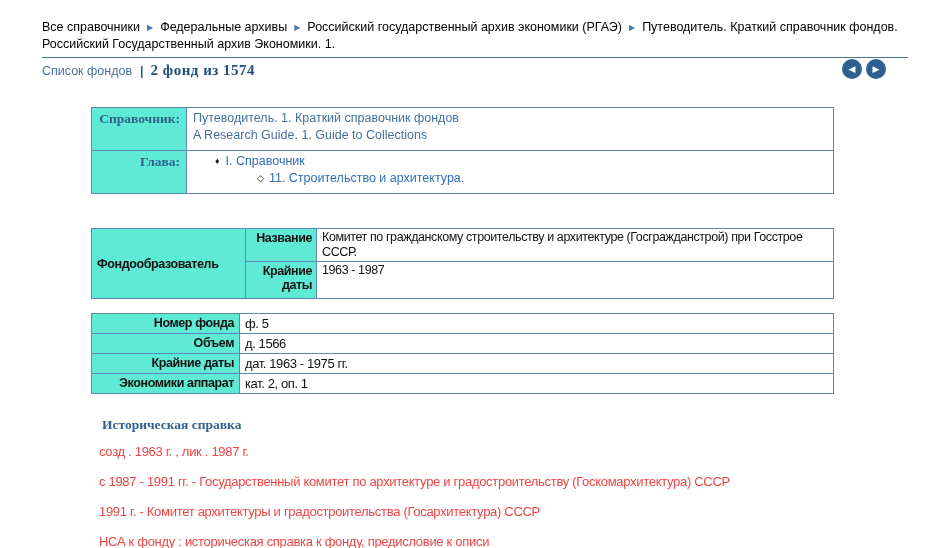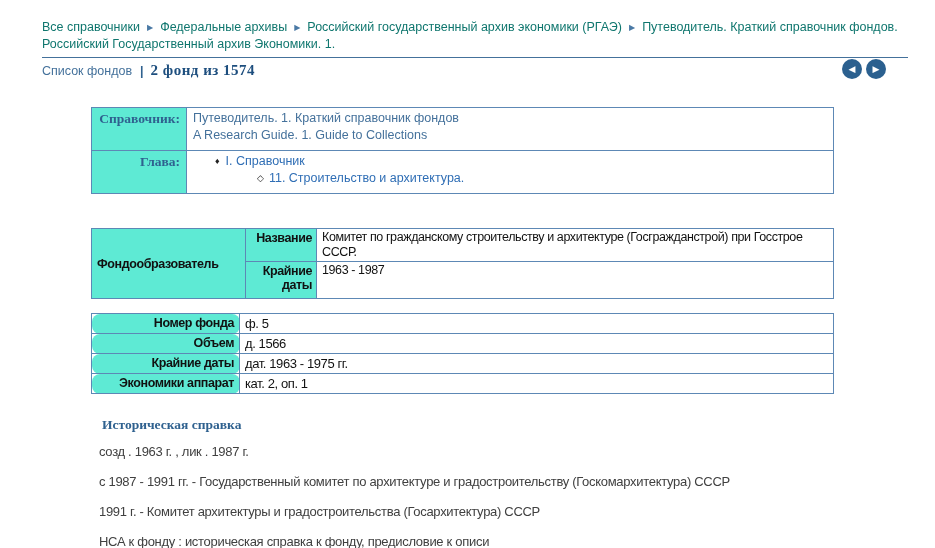--- a/index.html
+++ b/index.html
@@ -5,21 +5,21 @@
   * { margin:0; padding:0; box-sizing:border-box; }
   html,body { width:935px; height:548px; background:#ffffff; overflow:hidden;
               font-family:"Liberation Sans", sans-serif; }
 
   
   .breadcrumb {
     position:absolute; left:42px; top:19px; width:866px;
     font-size:12.5px; line-height:16px; color:#44719b;
     padding-bottom:5px; border-bottom:1px solid #44719b;
   }
-  .crumb { color:#0f766e; text-decoration:none; cursor:pointer; }
+  .crumb { color:#000000; text-decoration:none; cursor:pointer; }
   .crumb-sep { display:inline-block; font-size:8px; color:#4a79a5;
                margin:0 7px; vertical-align:1px; }
 
   
   .toolbar { position:absolute; left:42px; top:62px; font-size:12.5px; }
   .list-link { color:#44719b; text-decoration:none; cursor:pointer; }
   .tb-sep { color:#2f618f; margin:0 7px 0 8px; font-weight:bold; }
   .counter { font-family:"Liberation Serif", serif; font-weight:bold;
              font-size:15px; color:#1d4e7e; letter-spacing:0.5px; }
   .nav-btn {
@@ -59,31 +59,31 @@
   .t-creator th { font-size:12.5px; padding:2px 4px; color:#111; }
   .t-creator .rowhead { width:154px; text-align:left; vertical-align:middle;
                         padding-left:5px; }
   .t-creator .sub { width:71px;margin-top:28px; }
   .t-creator td { padding:1px 5px; font-size:12.5px; line-height:15px; color:#111; }
   .t-creator .r1 td, .t-creator .r1 th.sub { height:31px; }
   .t-creator .r2 td, .t-creator .r2 th.sub { height:37px; }
 
   
   .t-fond { top:313px; }
-  .t-fond th { width:148px; font-size:12.5px; padding:2px 5px; color:#111;border-radius:8px; }
+  .t-fond th { width:148px; font-size:12.5px; padding:2px 5px; color:#111; }
   .t-fond td { padding:2px 5px; font-size:13px; line-height:15px; color:#111; }
 
   
   .hist-title {
     position:absolute; left:102px; top:417px;
     font-family:"Liberation Serif", serif; font-weight:bold;
     font-size:13.5px; color:#2f618f;
   }
   .hist-body { position:absolute; left:99px; top:444px; width:740px; }
-  .hist-body p { font-size:13px; line-height:16px; color:#404040;
+  .hist-body p { font-size:13px; line-height:16px; color:#ef4444;
                  letter-spacing:-0.3px; margin-bottom:14px; }
 </style>
 </head>
 <body>
 
 <div class="breadcrumb">
   <span class="crumb">Все справочники</span><span class="crumb-sep">▶</span><span class="crumb">Федеральные архивы</span><span class="crumb-sep">▶</span><span class="crumb">Российский государственный архив экономики (РГАЭ)</span><span class="crumb-sep">▶</span><span class="crumb">Путеводитель. Краткий справочник фондов. Российский Государственный архив Экономики. 1.</span>
 </div>
 
 <div class="toolbar">

